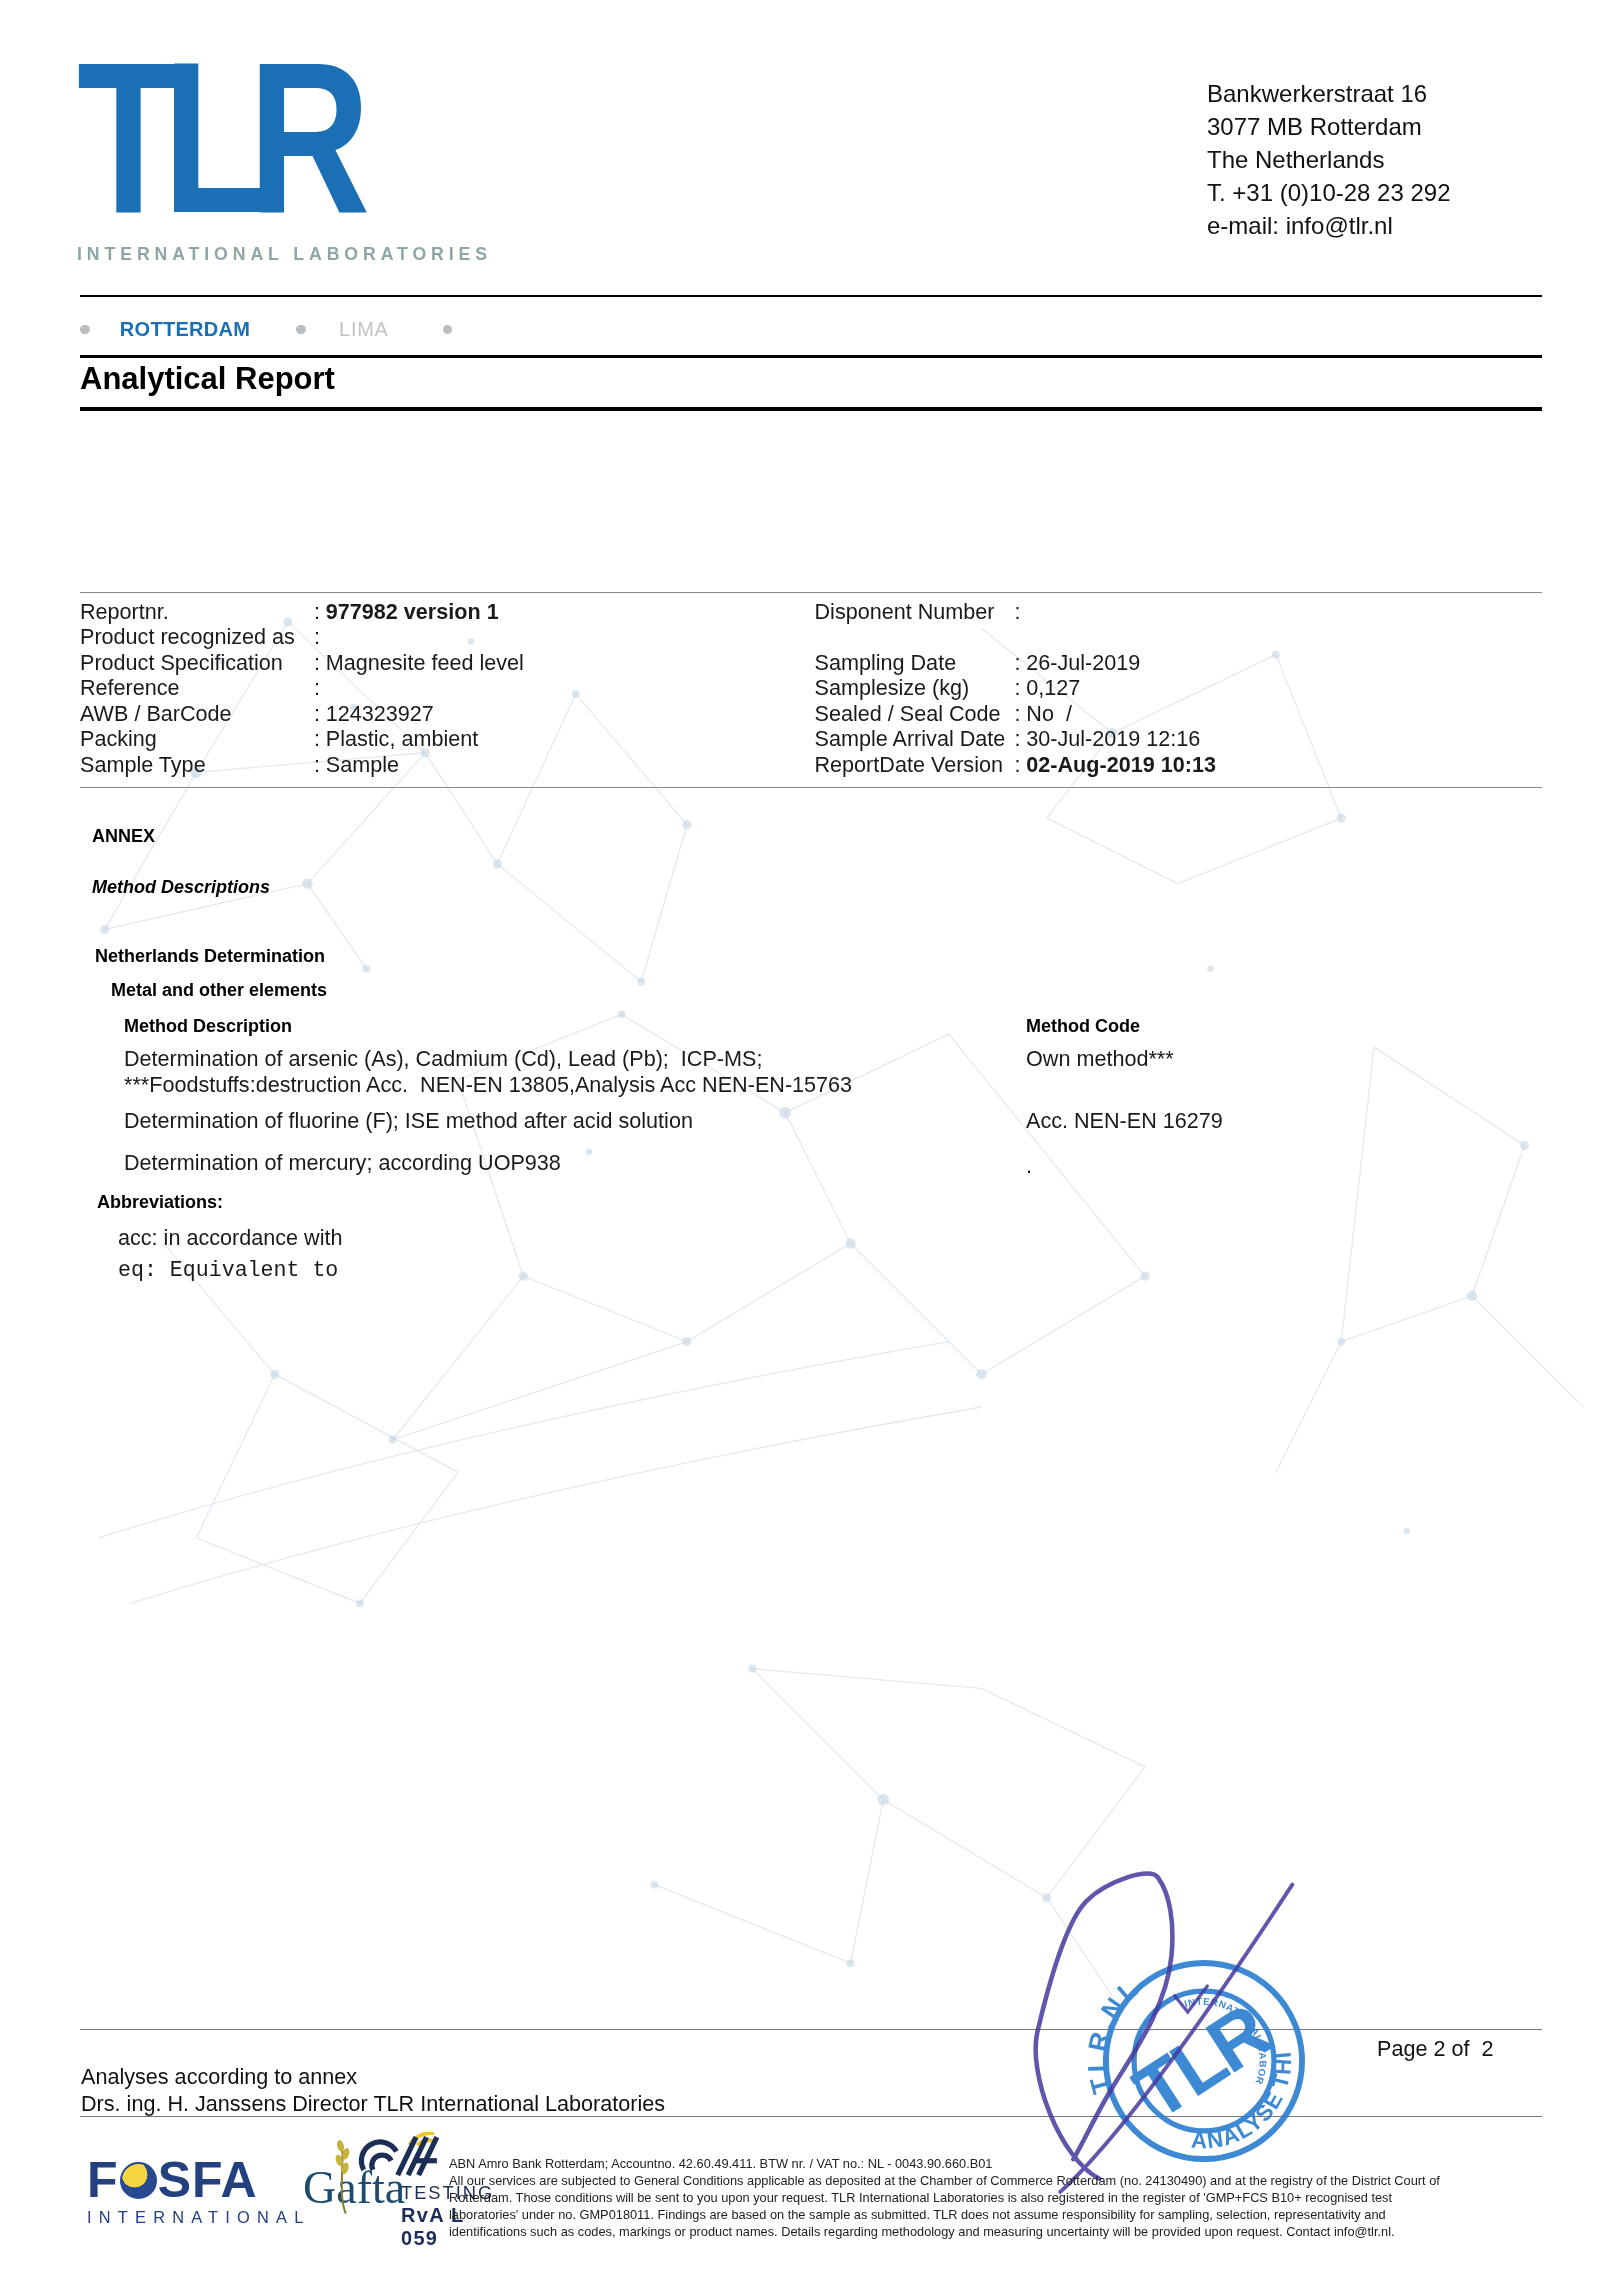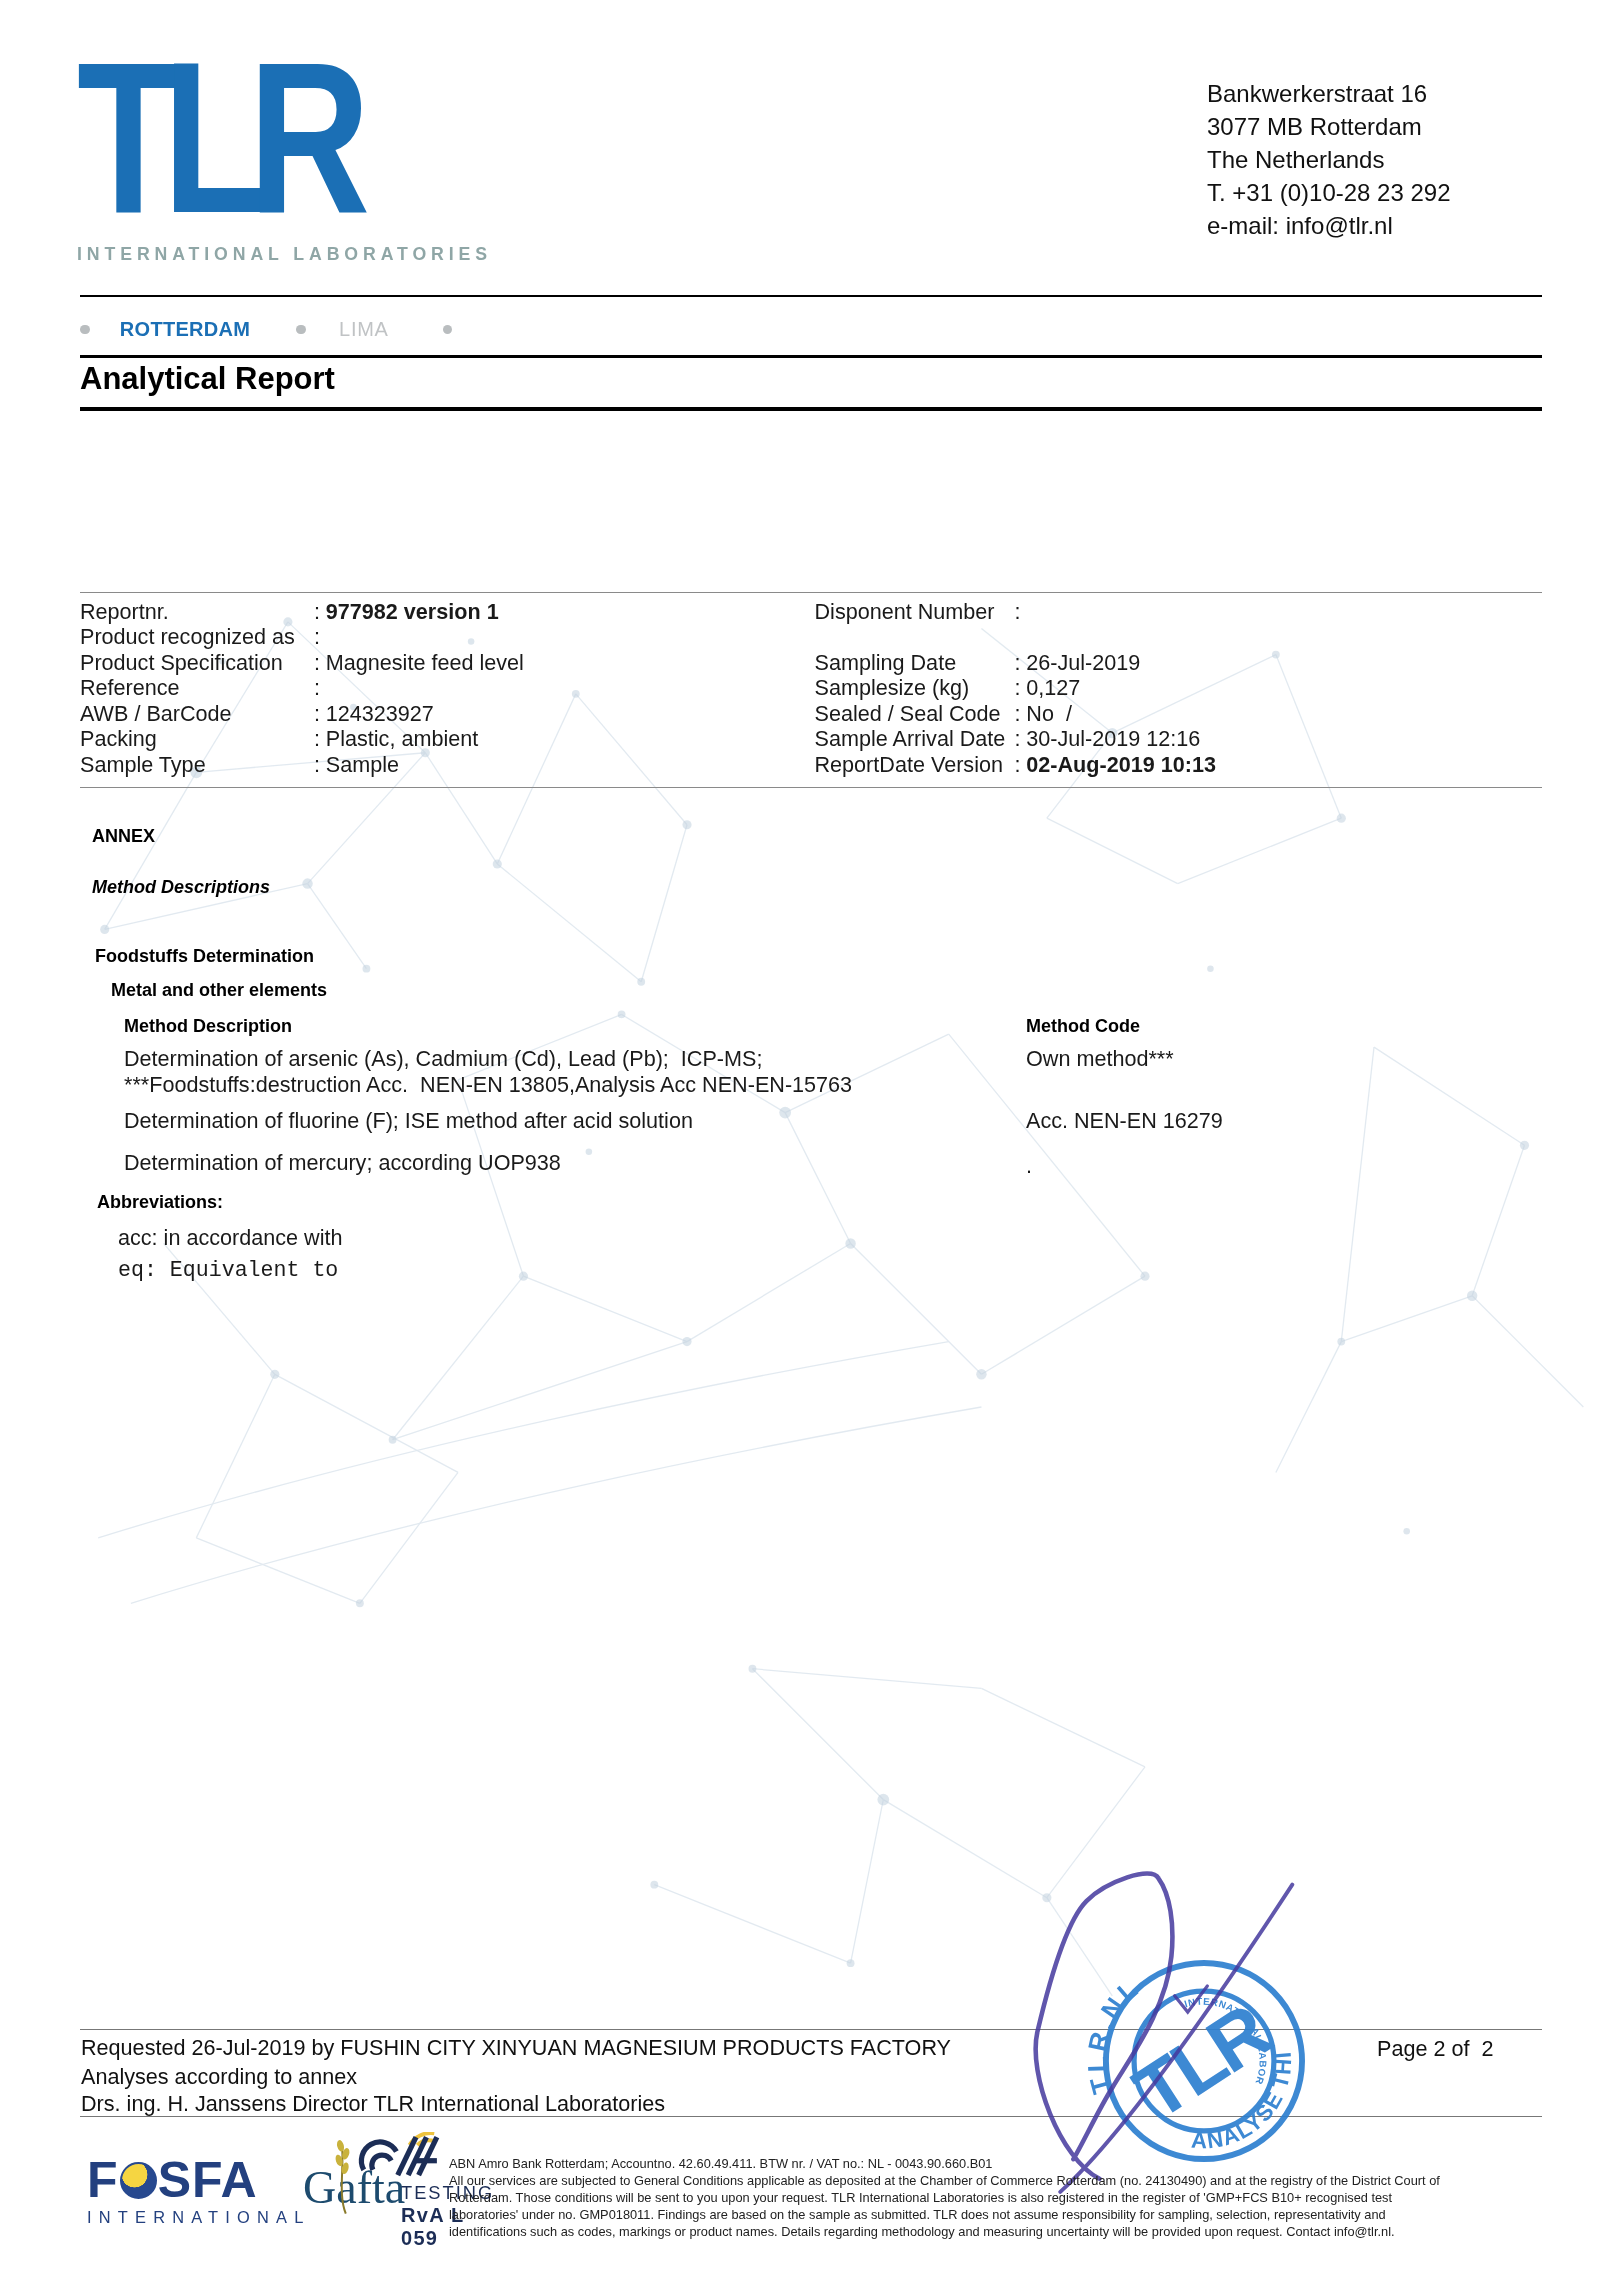--- a/index.html
+++ b/index.html
@@ -295,39 +295,38 @@
       <div class="drow">
           <span class="lbl">ReportDate Version</span>
           <span class="colon">:</span>
           <span class="val bv">02-Aug-2019 10:13</span>
         </div>
     </div>
   </div>
 
   <div class="hd annex-heading">ANNEX</div>
   <div class="hd annex-sub">Method Descriptions</div>
-  <div class="hd annex-section">Foodstuffs Determination</div>
+  <div class="hd annex-section">Netherlands Determination</div>
   <div class="hd annex-subsection">Metal and other elements</div>
   <div class="hd col-desc">Method Description</div>
   <div class="hd col-code">Method Code</div>
 
   <div class="mrow m1d">Determination of arsenic (As), Cadmium (Cd), Lead (Pb);&nbsp; ICP-MS;
 ***Foodstuffs:destruction Acc.&nbsp; NEN-EN 13805,Analysis Acc NEN-EN-15763</div>
   <div class="mrow m1c">Own method***</div>
   <div class="mrow m2d">Determination of fluorine (F); ISE method after acid solution</div>
   <div class="mrow m2c">Acc. NEN-EN 16279</div>
   <div class="mrow m3d">Determination of mercury; according UOP938</div>
   <div class="mrow m3c">.</div>
 
   <div class="hd abbr-title">Abbreviations:</div>
   <div class="abbr-item a1">acc: in accordance with</div>
   <div class="abbr-item a2">eq: Equivalent to</div>
 
   <div class="frule fr1"></div>
-  <div class="ftext f-req">Requested 26-Jul-2019 by FUSHIN CITY XINYUAN MAGNESIUM PRODUCTS FACTORY</div>
   <div class="ftext f-ana">Analyses according to annex</div>
   <div class="ftext f-dir">Drs. ing. H. Janssens Director TLR International Laboratories</div>
   <div class="ftext f-page">Page 2 of&nbsp; 2</div>
   <div class="frule fr2"></div>
 
   <div class="stampwrap">
     <svg width="268" height="268" viewBox="0 0 410 410">
       <defs>
         <path id="arcTop" d="M 77,275 A 128,128 0 0 1 205,77"></path>
         <path id="arcBottom" d="M 181,336 A 133,133 0 0 0 336,181"></path>

